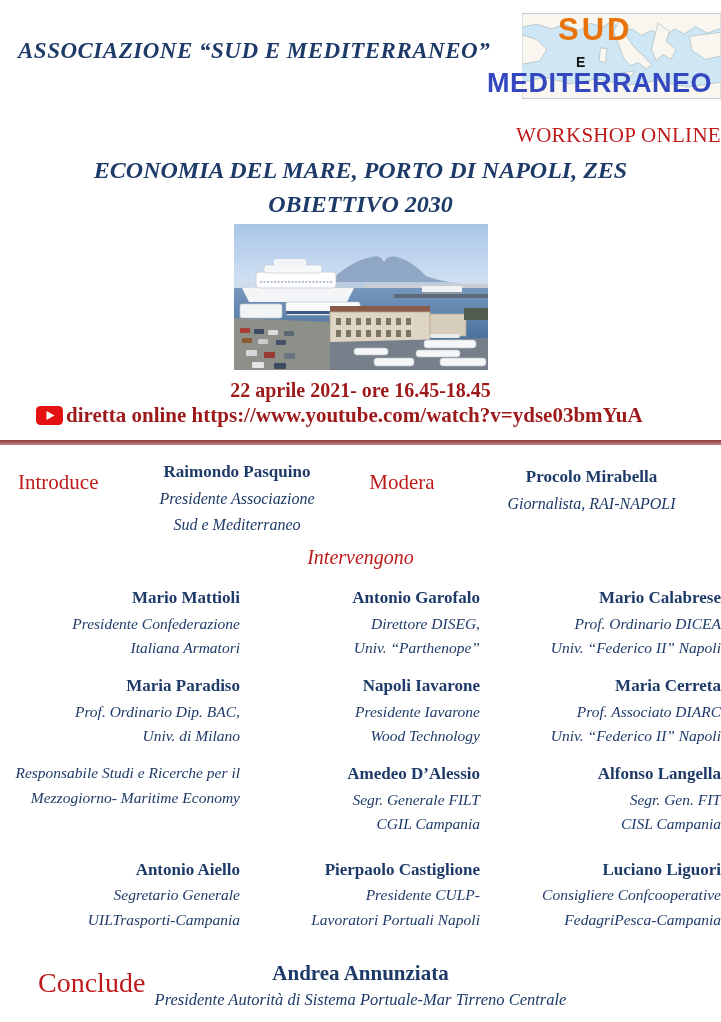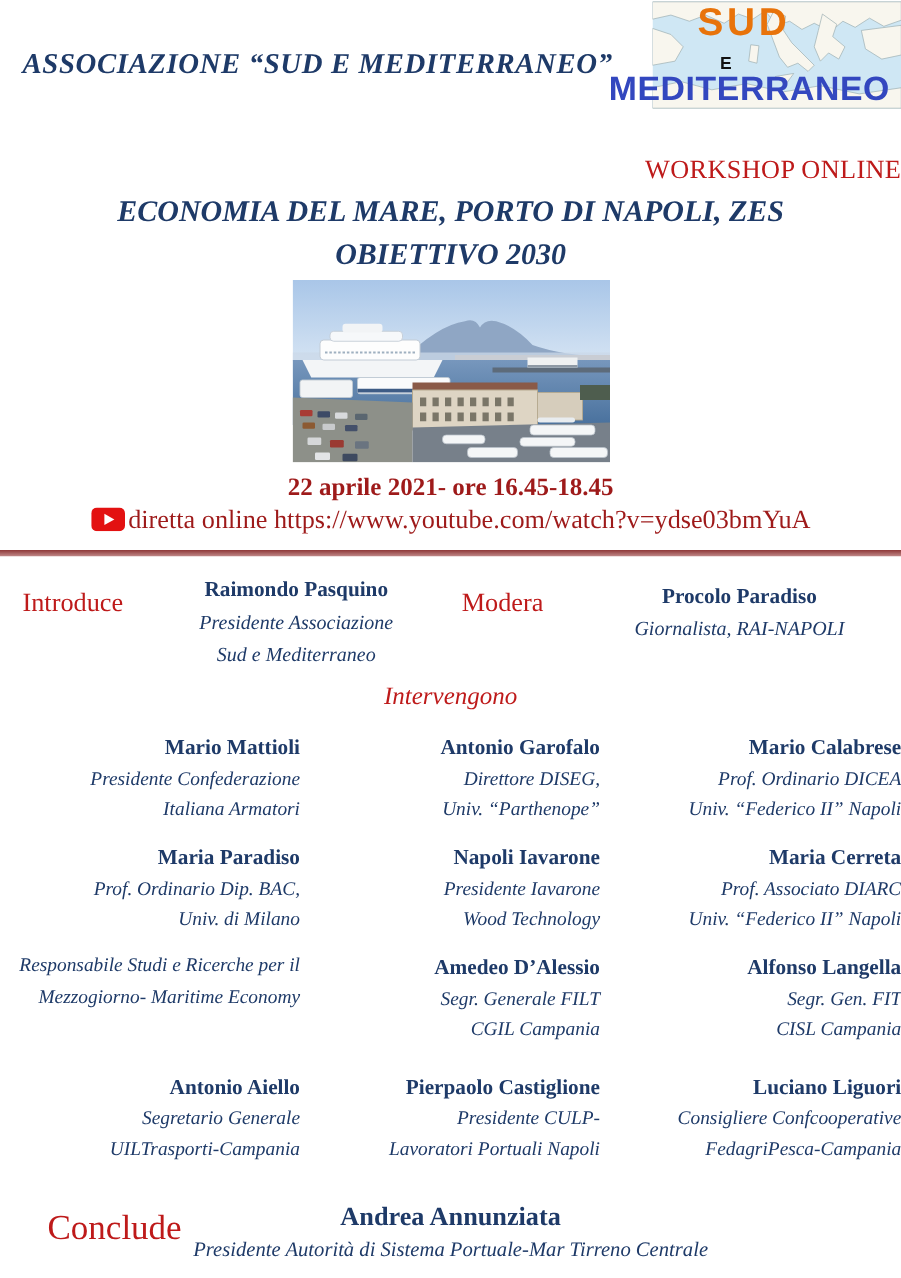--- a/index.html
+++ b/index.html
@@ -15,21 +15,21 @@
   }
 
   
   .header { position:relative; height:105px; }
   .assoc-title {
     position:absolute; left:18px; top:38px;
     font-size:23px; font-style:italic; font-weight:bold;
     color:#1E3A68; letter-spacing:.5px; white-space:nowrap;
   }
   .logo {
-    position:absolute; right:0; top:0;
+    position:absolute; right:0; top:12px;
     width:243px; height:88px; overflow:hidden;padding-left:44px;
   }
   .logo svg { display:block; width:100%; height:100%; }
   .logo-text {
     position:absolute; font-family:"Liberation Sans", sans-serif;
     font-weight:bold; white-space:nowrap;
   }
   .logo-sud  { left:80px; top:0px;  font-size:31px; color:#E8730A; letter-spacing:3px; }
   .logo-e    { left:98px; top:42px; font-size:14px; color:#111111; }
   .logo-med  { left:0; right:0; bottom:1px; text-align:center; font-size:27px; color:#3347BF; letter-spacing:.5px; }
@@ -51,22 +51,22 @@
     margin:3px auto 0; overflow:hidden;
   }
   .photo svg { display:block; width:100%; height:100%; }
 
   
   .date-line {
     margin-top:9px; text-align:center;
     font-size:20px; font-weight:bold; color:#9E1A1A;
   }
   .stream-line {
-    margin-top:1px; text-align:center;
-    font-size:21px; font-weight:normal; color:#9E1A1A;
+    margin-top:1px; text-align:left;
+    font-size:21px; font-weight:bold; color:#9E1A1A;padding-left:36px;
   }
   .yt-icon { display:inline-block; vertical-align:-3px; margin-right:3px; }
 
   .divider {
     margin-top:9px; height:5px; width:100%;
     background:linear-gradient(#8E3838, #C08888);
   }
 
   
   .im-row { display:flex; align-items:flex-start; margin-top:9px; }
@@ -246,21 +246,21 @@
 
   <div class="im-row">
     <div class="im-label lab-introduce">Introduce</div>
     <div class="blk-intro">
       <div class="sp-name">Raimondo Pasquino</div>
       <div class="sp-role">Presidente Associazione</div>
       <div class="sp-role">Sud e Mediterraneo</div>
     </div>
     <div class="im-label lab-modera">Modera</div>
     <div class="blk-modera">
-      <div class="sp-name">Procolo Paradiso</div>
+      <div class="sp-name">Procolo Mirabella</div>
       <div class="sp-role">Giornalista, RAI-NAPOLI</div>
     </div>
   </div>
 
   <div class="intervengono">Intervengono</div>
 
   <div class="grid">
     <div class="cell">
       <div class="sp-name">Mario Mattioli</div>
       <div class="sp-role">Presidente Confederazione</div>

